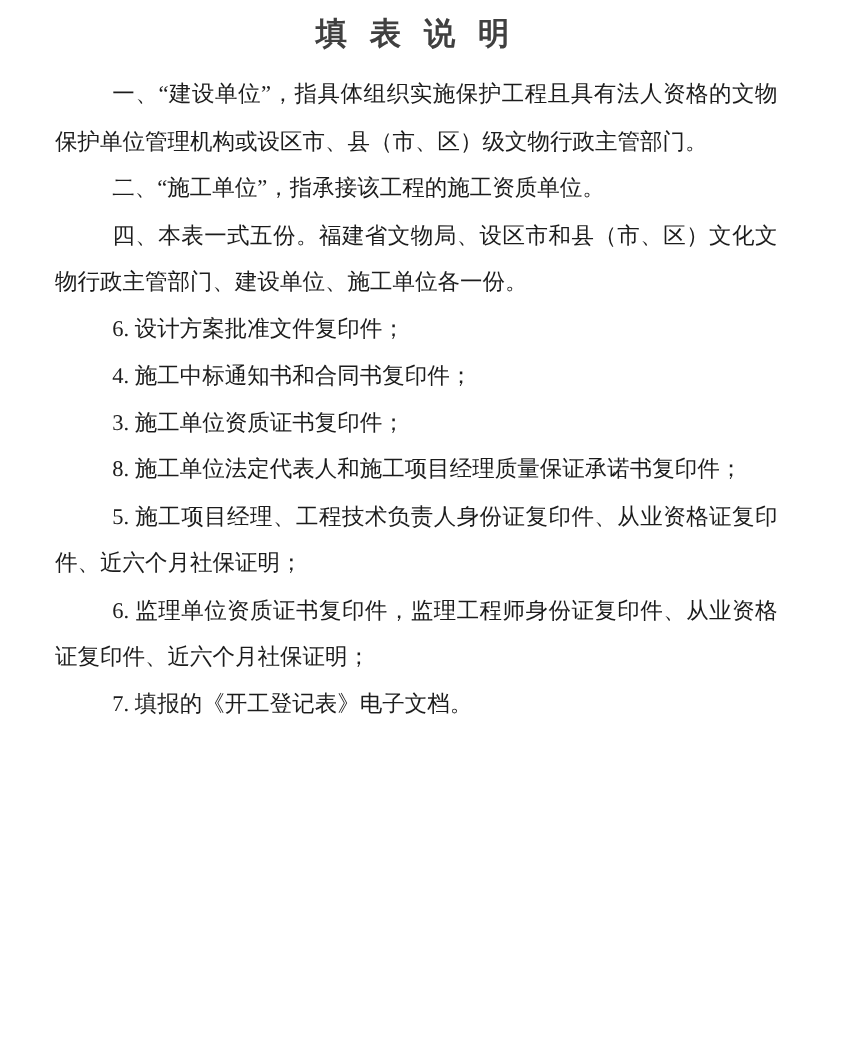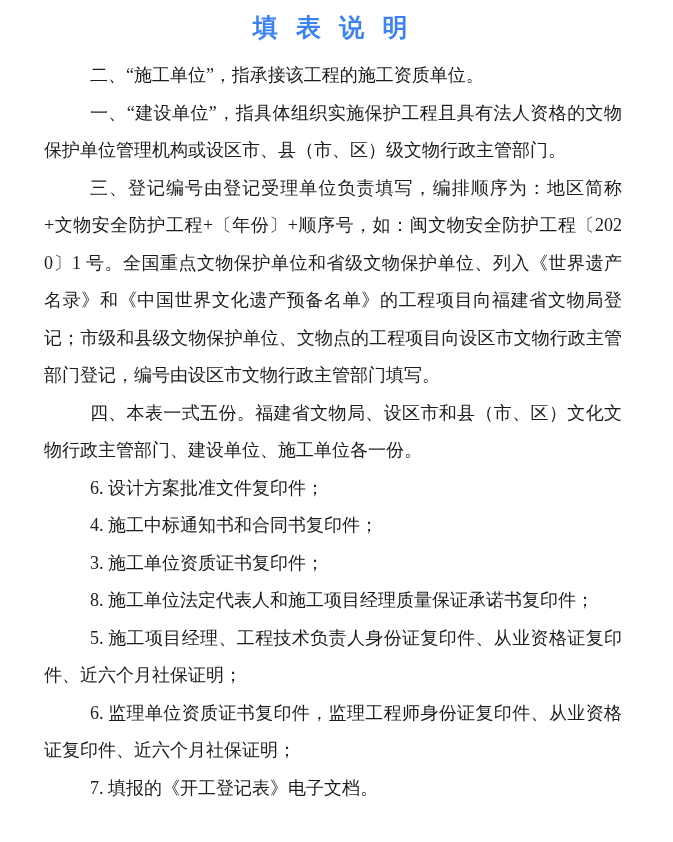--- a/index.html
+++ b/index.html
@@ -21,43 +21,42 @@
     padding: 6px 51px 0 44px;
     background: #ffffff;
   }
   .doc-title {
     margin: 4px 0 11px 0;
     font-size: 25px;
     font-weight: 700;
     line-height: 36px;
     text-align: center;
     letter-spacing: 6px;
-    color: #3b82f6;
+    color: #404040;
     
   }
   .para {
     margin: 0;
     font-size: 18px;
     line-height: 37.5px;
     text-align: justify;
     text-indent: 2.55em;
     word-break: break-all;
     color: #1c1c1c;
   }
 </style>
 </head>
 <body>
 
 <div class="page">
 
   <h1 class="doc-title">填 表 说 明</h1>
 
+  <p class="para">一、“建设单位”，指具体组织实施保护工程且具有法人资格的文物保护单位管理机构或设区市、县（市、区）级文物行政主管部门。</p>
   <p class="para">二、“施工单位”，指承接该工程的施工资质单位。</p>
-  <p class="para">一、“建设单位”，指具体组织实施保护工程且具有法人资格的文物保护单位管理机构或设区市、县（市、区）级文物行政主管部门。</p>
-  <p class="para">三、登记编号由登记受理单位负责填写，编排顺序为：地区简称+文物安全防护工程+〔年份〕+顺序号，如：闽文物安全防护工程〔2020〕1 号。全国重点文物保护单位和省级文物保护单位、列入《世界遗产名录》和《中国世界文化遗产预备名单》的工程项目向福建省文物局登记；市级和县级文物保护单位、文物点的工程项目向设区市文物行政主管部门登记，编号由设区市文物行政主管部门填写。</p>
   <p class="para">四、本表一式五份。福建省文物局、设区市和县（市、区）文化文物行政主管部门、建设单位、施工单位各一份。</p>
 
   <p class="para">6. 设计方案批准文件复印件；</p>
   <p class="para">4. 施工中标通知书和合同书复印件；</p>
   <p class="para">3. 施工单位资质证书复印件；</p>
   <p class="para">8. 施工单位法定代表人和施工项目经理质量保证承诺书复印件；</p>
   <p class="para">5. 施工项目经理、工程技术负责人身份证复印件、从业资格证复印件、近六个月社保证明；</p>
   <p class="para">6. 监理单位资质证书复印件，监理工程师身份证复印件、从业资格证复印件、近六个月社保证明；</p>
   <p class="para">7. 填报的《开工登记表》电子文档。</p>
 

